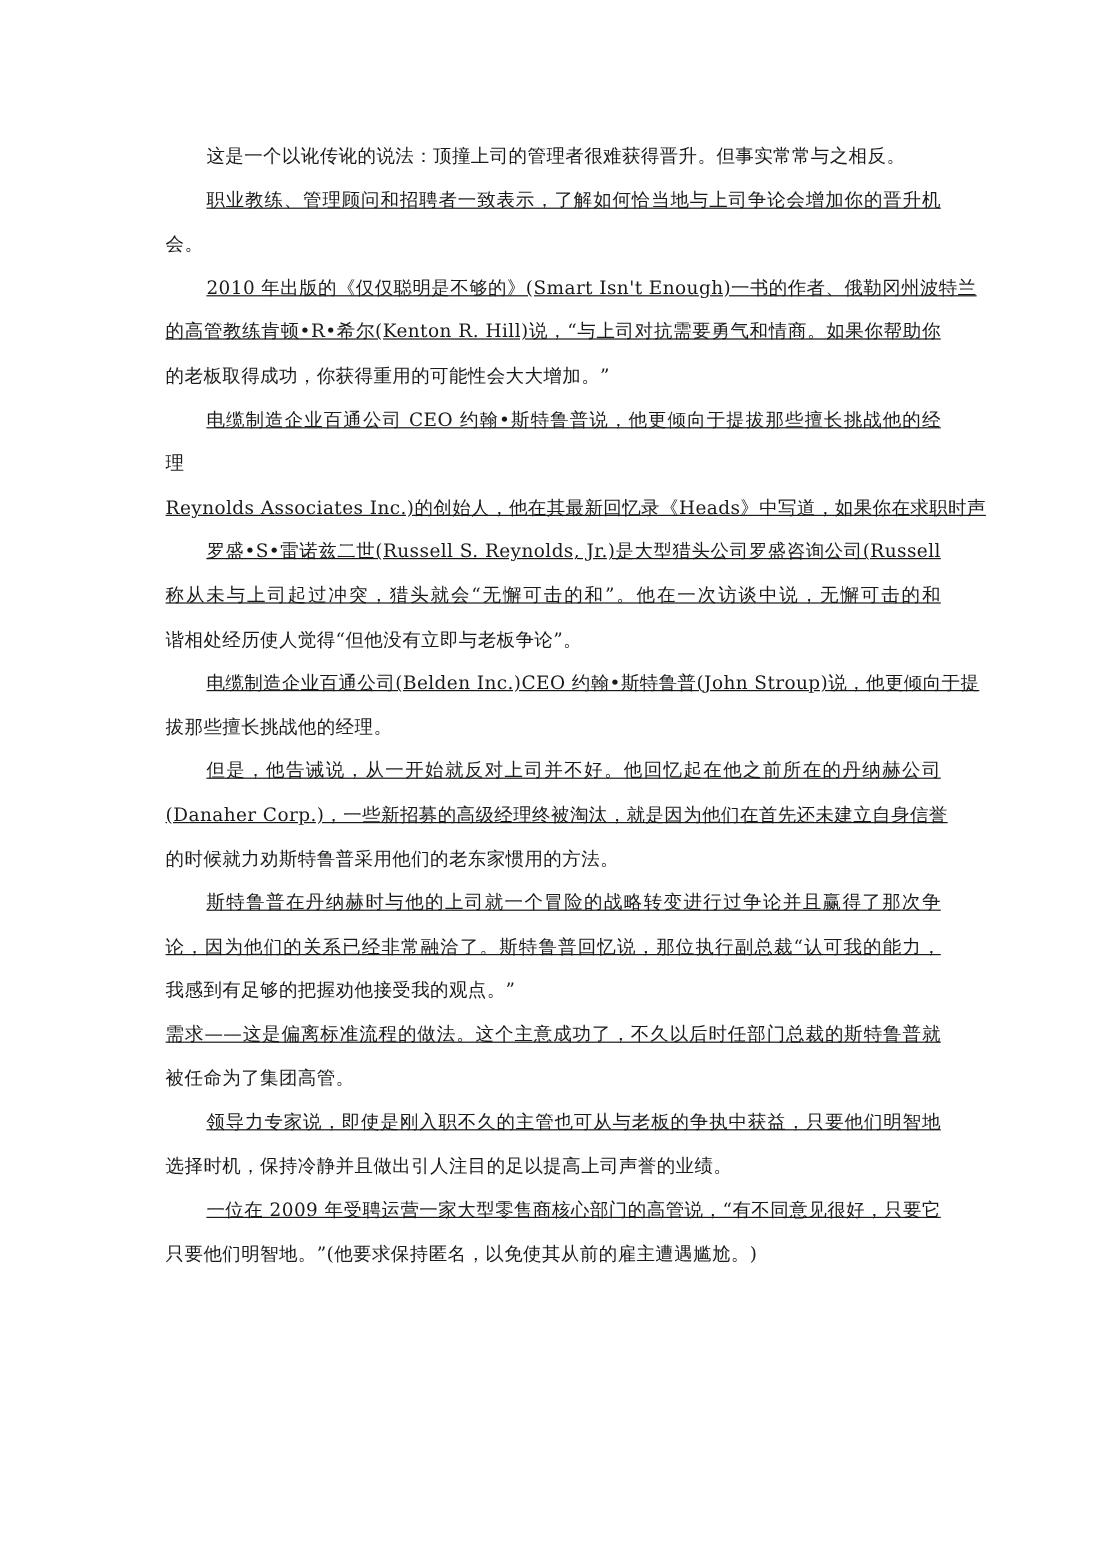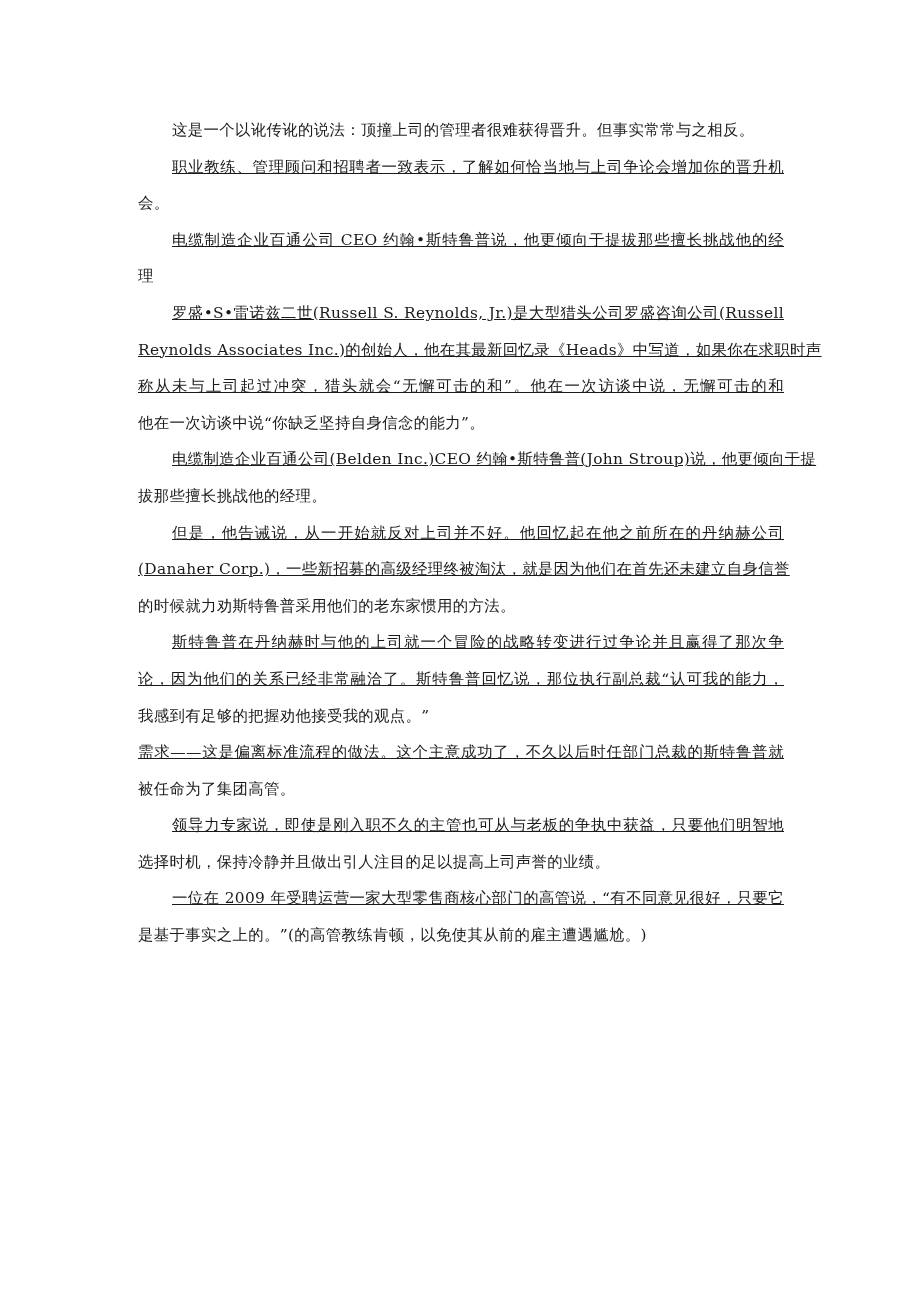--- a/index.html
+++ b/index.html
@@ -19,28 +19,33 @@
 <div class="page">
   <div class="body-text" id="body-text">
       <div class="para">
         <span class="line indent">这是一个以讹传讹的说法：顶撞上司的管理者很难获得晋升。但事实常常与之相反。</span>
       </div>
       <div class="para">
         <span class="line indent justify">职业教练、管理顾问和招聘者一致表示，了解如何恰当地与上司争论会增加你的晋升机</span>
         <span class="line">会。</span>
       </div>
       <div class="para">
+        <span class="line indent justify">2010 年出版的《仅仅聪明是不够的》(Smart Isn't Enough)一书的作者、俄勒冈州波特兰</span>
+        <span class="line justify">的高管教练肯顿•R•希尔(Kenton R. Hill)说，“与上司对抗需要勇气和情商。如果你帮助你</span>
+        <span class="line">的老板取得成功，你获得重用的可能性会大大增加。”</span>
+      </div>
+      <div class="para">
         <span class="line indent justify">电缆制造企业百通公司 CEO 约翰•斯特鲁普说，他更倾向于提拔那些擅长挑战他的经</span>
         <span class="line">理</span>
       </div>
       <div class="para">
+        <span class="line justify">Reynolds Associates Inc.)的创始人，他在其最新回忆录《Heads》中写道，如果你在求职时声</span>
         <span class="line indent justify">罗盛•S•雷诺兹二世(Russell S. Reynolds, Jr.)是大型猎头公司罗盛咨询公司(Russell</span>
-        <span class="line justify">Reynolds Associates Inc.)的创始人，他在其最新回忆录《Heads》中写道，如果你在求职时声</span>
         <span class="line justify">称从未与上司起过冲突，猎头就会“无懈可击的和”。他在一次访谈中说，无懈可击的和</span>
-        <span class="line">他在一次访谈中说“你缺乏坚持自身信念的能力”。</span>
+        <span class="line">谐相处经历使人觉得“但他没有立即与老板争论”。</span>
       </div>
       <div class="para">
         <span class="line indent justify">电缆制造企业百通公司(Belden Inc.)CEO 约翰•斯特鲁普(John Stroup)说，他更倾向于提</span>
         <span class="line">拔那些擅长挑战他的经理。</span>
       </div>
       <div class="para">
         <span class="line indent justify">但是，他告诫说，从一开始就反对上司并不好。他回忆起在他之前所在的丹纳赫公司</span>
         <span class="line justify">(Danaher Corp.)，一些新招募的高级经理终被淘汰，就是因为他们在首先还未建立自身信誉</span>
         <span class="line">的时候就力劝斯特鲁普采用他们的老东家惯用的方法。</span>
       </div>
@@ -52,16 +57,16 @@
       <div class="para">
         <span class="line justify">需求——这是偏离标准流程的做法。这个主意成功了，不久以后时任部门总裁的斯特鲁普就</span>
         <span class="line">被任命为了集团高管。</span>
       </div>
       <div class="para">
         <span class="line indent justify">领导力专家说，即使是刚入职不久的主管也可从与老板的争执中获益，只要他们明智地</span>
         <span class="line">选择时机，保持冷静并且做出引人注目的足以提高上司声誉的业绩。</span>
       </div>
       <div class="para">
         <span class="line indent justify">一位在 2009 年受聘运营一家大型零售商核心部门的高管说，“有不同意见很好，只要它</span>
-        <span class="line">是基于事实之上的。”(的高管教练肯顿，以免使其从前的雇主遭遇尴尬。)</span>
+        <span class="line">只要他们明智地。”(他要求保持匿名，以免使其从前的雇主遭遇尴尬。)</span>
       </div>
     </div>
 </div>
 
 </body></html>

